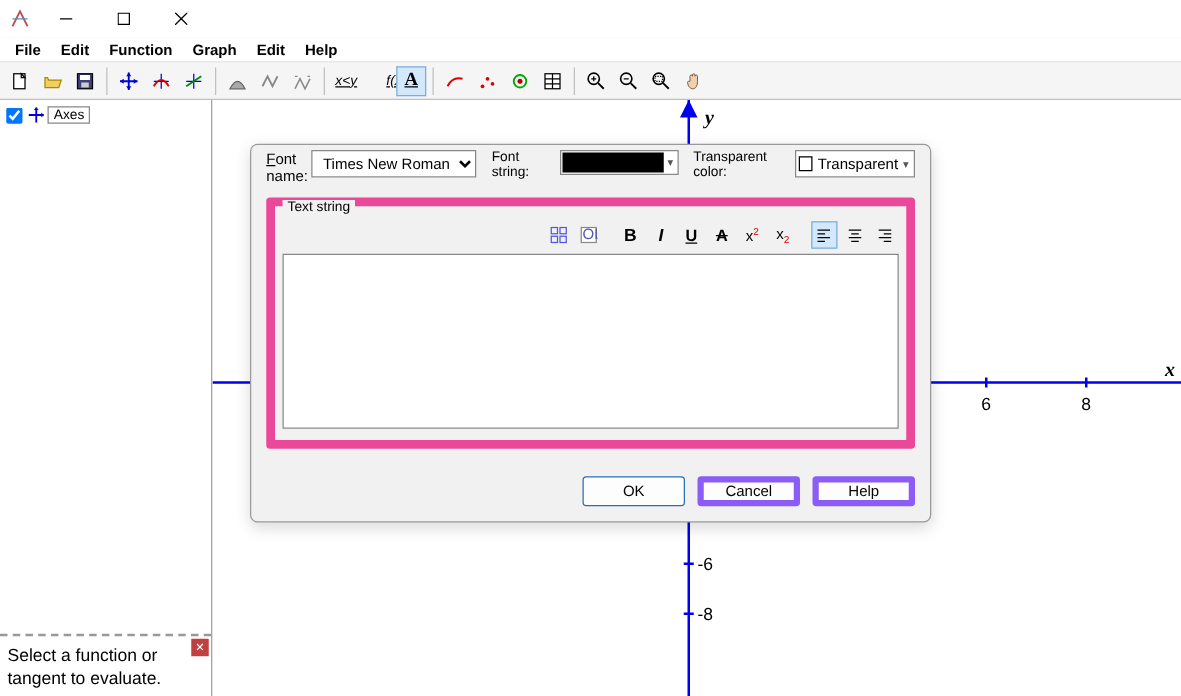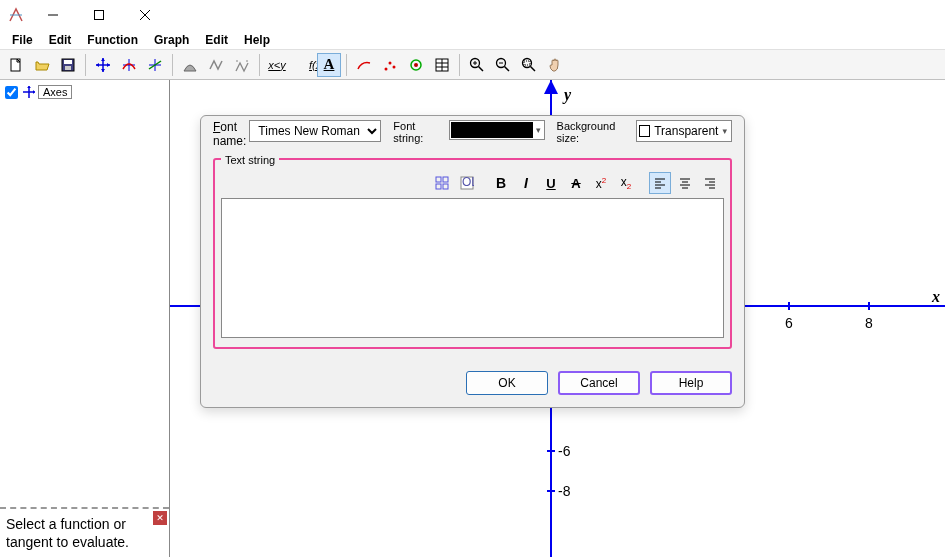--- a/index.html
+++ b/index.html
@@ -52,30 +52,30 @@
   .form-group label { font-size: 11px; }
   .form-group .underline { text-decoration: underline; }
   select, input[type=text] { border: 1px solid #888; background: #fff; padding: 2px 4px; font-size: 12px; height: 22px; }
   .color-swatch { width: 78px; height: 20px; border: 1px solid #888; background: #fff; display: flex; align-items: center; padding: 1px; gap: 3px; }
   .color-swatch .inner { flex: 1; height: 100%; }
   .color-swatch .caret { font-size: 9px; color: #555; padding-right: 2px; }
   .transparent-select { width: 96px; height: 22px; border: 1px solid #888; background: #fff; display: flex; align-items: center; padding: 2px; gap: 4px; justify-content: space-between; }
   .transparent-select .box { width: 12px; height: 12px; border: 1px solid #000; }
   .transparent-select .caret { font-size: 9px; color: #555; margin-left: auto; padding-right: 2px; }
   
-  .textstring-group { border: 2px solid #ec4899; border-radius: 3px; padding: 6px; background: #f1f1f1; }
+  .textstring-group { border: 7px solid #ec4899; border-radius: 3px; padding: 6px; background: #f1f1f1; }
   .textstring-group > .legend { position: relative; top: -13px; background: #f1f1f1; padding: 0 4px; font-size: 11px; display: inline-block; }
   .rt-toolbar { display: flex; gap: 3px; align-items: center; margin-top: -8px; margin-bottom: 4px; padding-left: 210px; }
   .rt-btn { width: 22px; height: 22px; display: flex; align-items: center; justify-content: center; border: 1px solid transparent; cursor: pointer; font-family: "Times New Roman", serif; }
   .rt-btn.active { background: #d4e8fc; border: 1px solid #7aadd9; }
   .rt-sep { width: 6px; }
   textarea { width: 100%; height: 140px; border: 1px solid #888; background: #fff; resize: none; padding: 4px; font-size: 12px; }
   
   .dialog-buttons { display: flex; justify-content: flex-end; gap: 10px; padding: 10px 12px 12px; }
-  .dbtn { width: 82px; height: 24px; border: 2px solid #8b5cf6; background: #fdfdfd; border-radius: 3px; cursor: pointer; }
+  .dbtn { width: 82px; height: 24px; border: 5px solid #8b5cf6; background: #fdfdfd; border-radius: 3px; cursor: pointer; }
   .dbtn.primary { border: 1px solid #2a6fb5; }
 </style>
 </head>
 <body>
 
 <div class="titlebar">
   <span class="icon">
     <svg width="16" height="16">
         <path d="M2 14 L8 2 L14 14" stroke="#c05050" fill="none" stroke-width="1.5"></path>
         <path d="M2 8 L14 8" stroke="#5090c0" stroke-width="1"></path>
@@ -284,21 +284,21 @@
         </select>
       </div>
       <div class="form-group">
         <label>Font string:</label>
         <div class="color-swatch" style="width:100px;">
           <div class="inner" style="background:#000;"></div>
           <span class="caret">▾</span>
         </div>
       </div>
       <div class="form-group">
-        <label>Background size:</label>
+        <label>Transparent color:</label>
         <div class="transparent-select">
           <div class="box"></div>
           <span>Transparent</span>
           <span class="caret">▾</span>
         </div>
       </div>
     </div>
 
     <div class="textstring-group">
       <span class="legend">Text string</span>

